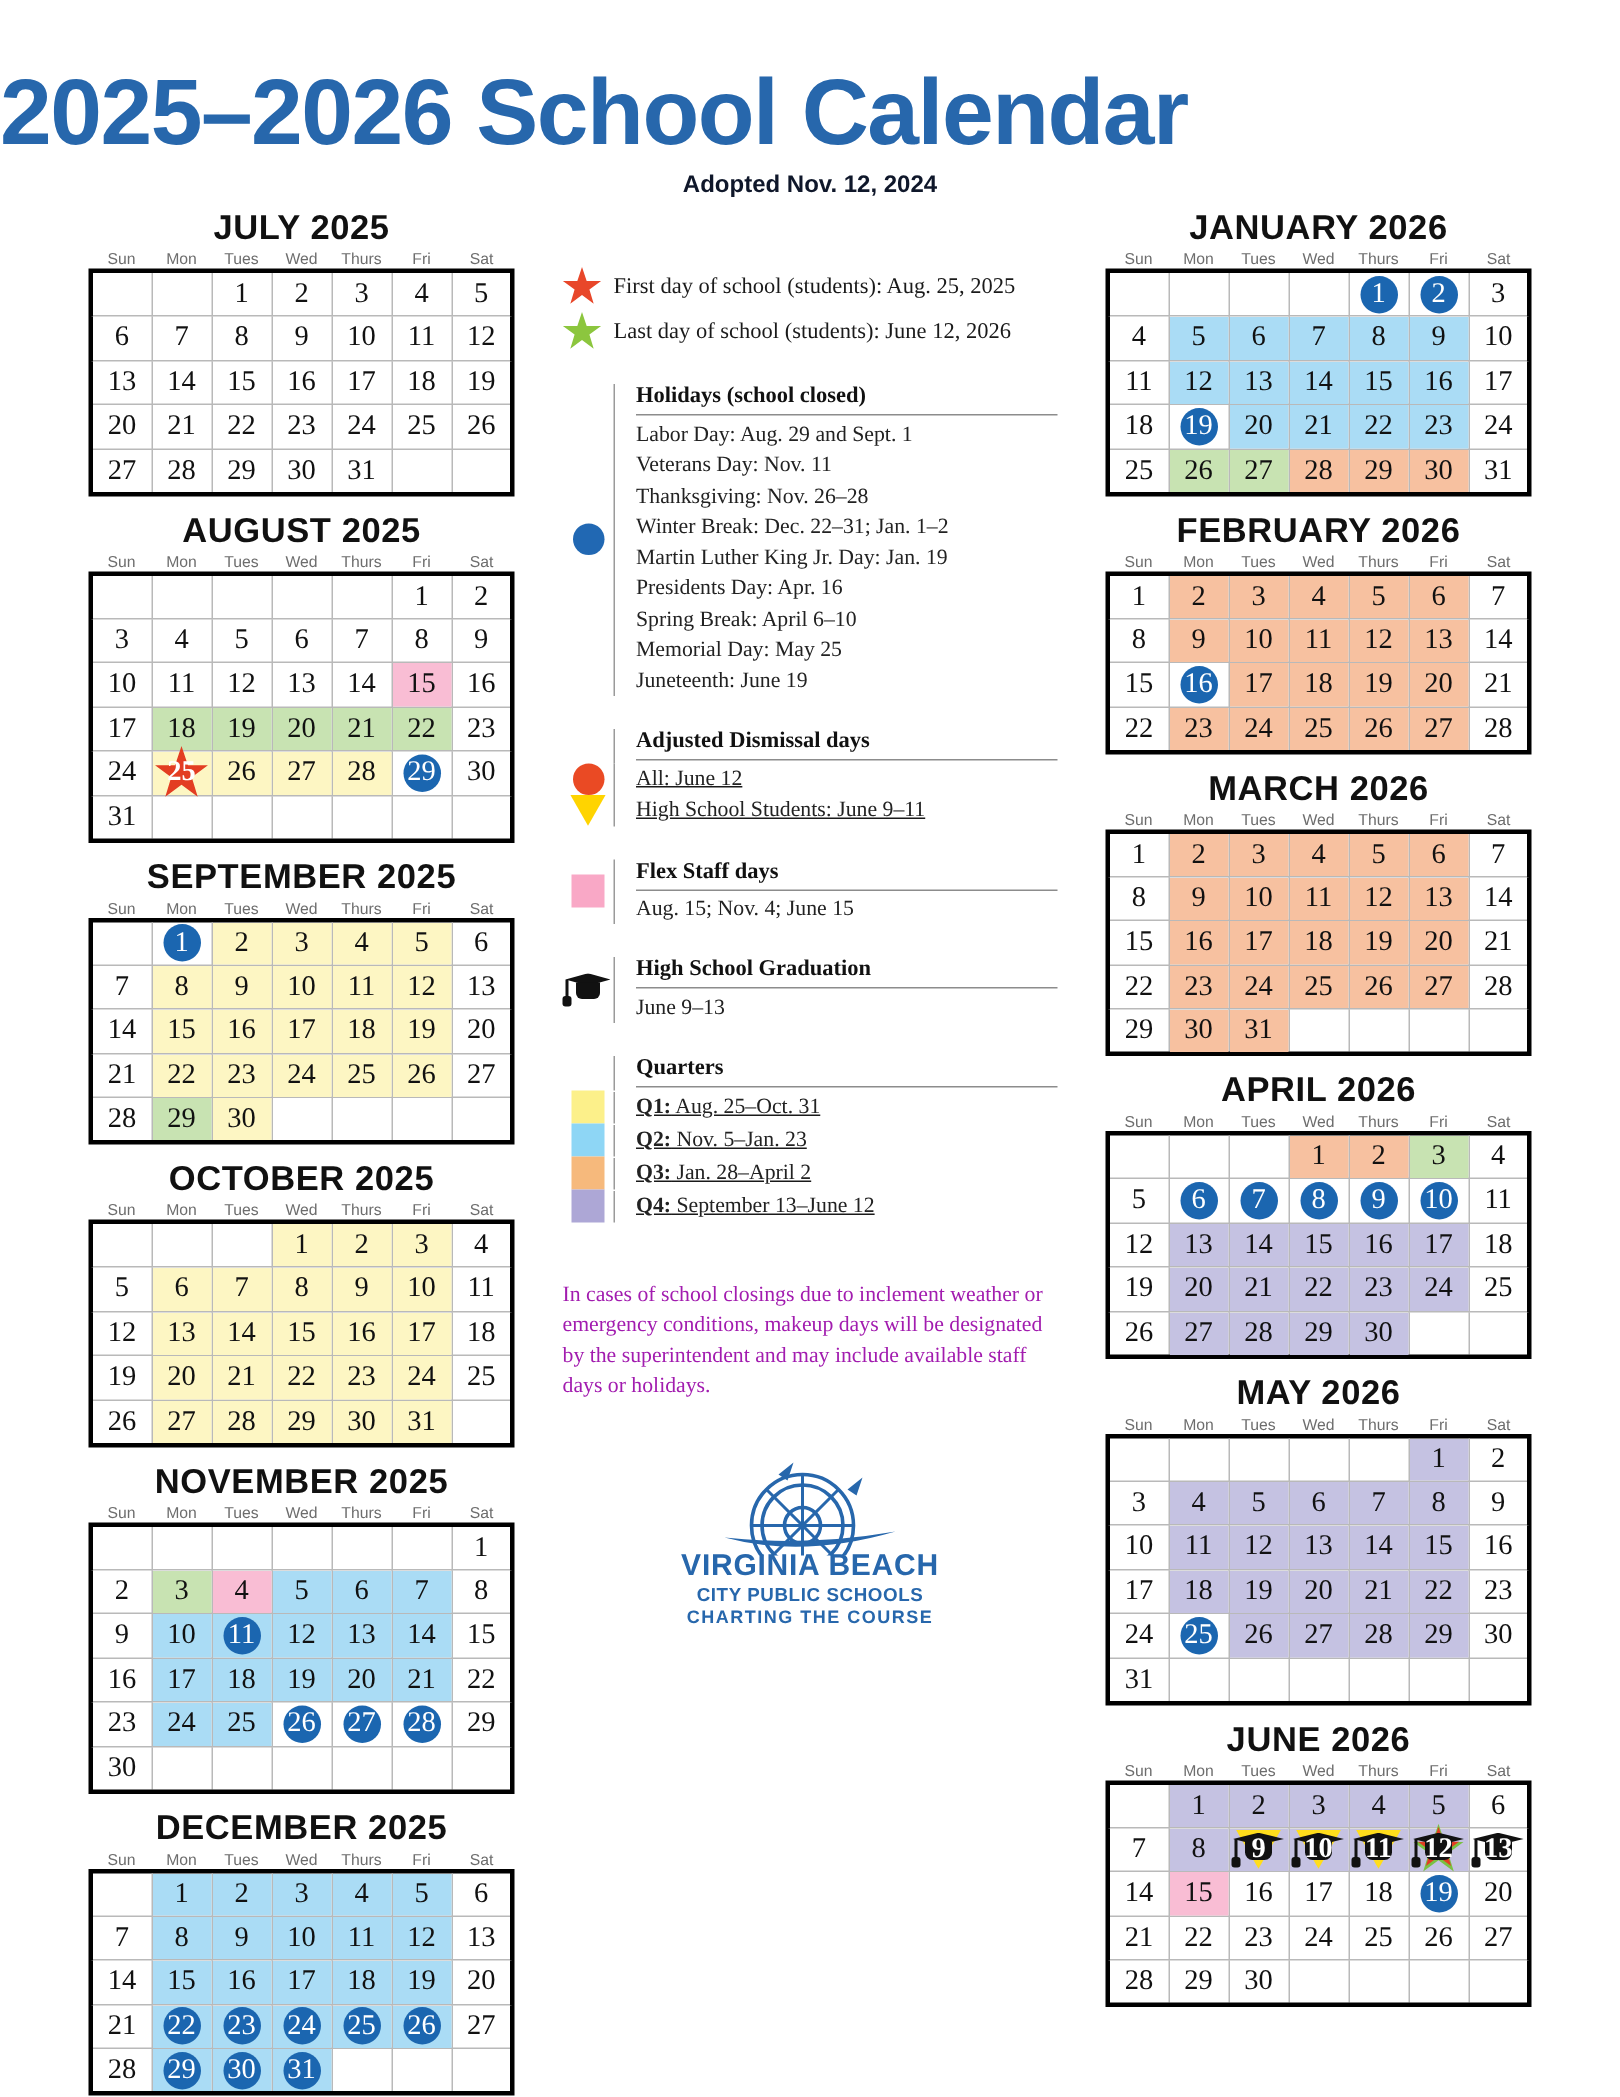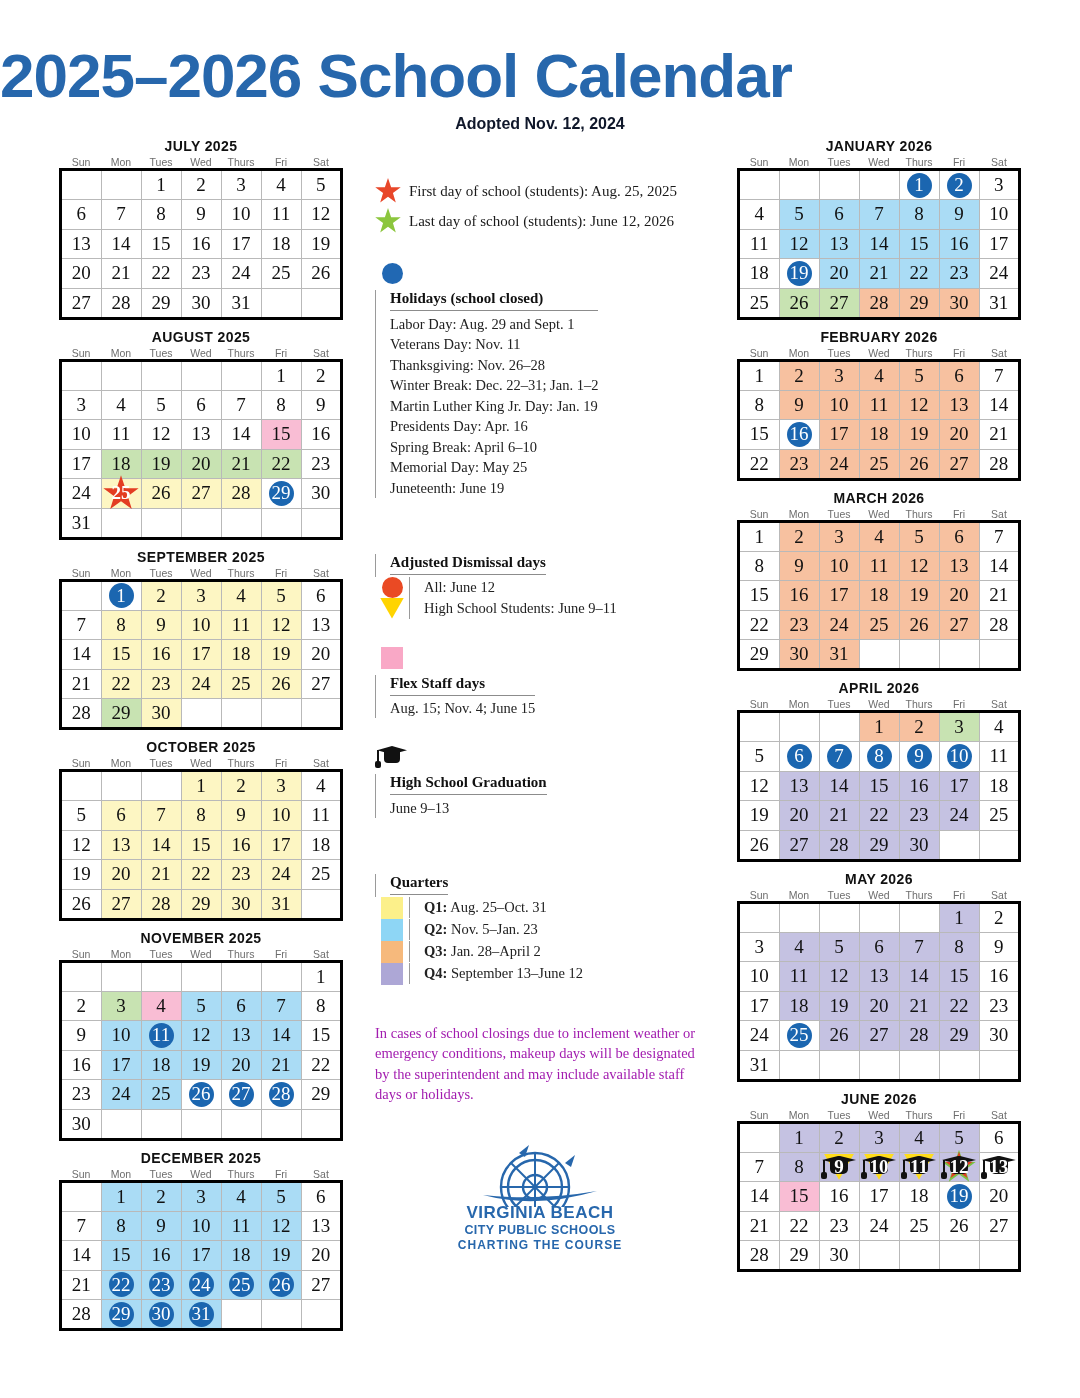--- a/index.html
+++ b/index.html
@@ -43,21 +43,21 @@
   .col-left  { width:282px; }
   .col-mid   { width:330px; }
   .col-right { width:282px; }
 
   
   .month { margin-bottom:10px; }
   .month-title {
     text-align:center;
     font-family:"Liberation Sans", sans-serif;
     font-weight:bold;
-    font-size:14px;
+    font-size:23px;
     letter-spacing:0.4px;
     color:#111;
     margin-bottom:1px;
   }
   table.cal {
     border-collapse:collapse;
     width:100%;
     table-layout:fixed;
   }
   table.cal th {
@@ -188,21 +188,21 @@
   .starline .star-ico {
     width:26px; height:26px; flex:0 0 26px; margin-right:8px;
     clip-path:polygon(50% 0%,62% 36%,99% 36%,69% 58%,80% 94%,50% 72%,20% 94%,31% 58%,1% 36%,38% 36%);
   }
   .star-red { background:#e8472a; }
   .star-green { background:#8cc63e; }
   .starline .txt { font-size:15px; }
 
   .lsection { margin-top:22px; }
   .lhead {
-    display:flex; align-items:flex-start;flex-direction:column;
+    display:flex; align-items:flex-end;
   }
   .lhead .swatchcol {
     width:34px; flex:0 0 34px;
     display:flex; align-items:center; justify-content:center;
     align-self:stretch;
   }
   .lbody {
     flex:1;
     border-left:1.5px solid #9a9a9a;
     padding-left:14px;
@@ -222,21 +222,21 @@
   .sw-ytri { width:24px; height:21px; background:#ffd400; clip-path:polygon(0% 0%,100% 0%,50% 100%); }
   .sw-box { width:22px; height:22px; }
   .sw-pink { background:#f9a8c6; }
   .sw-green { background:#b5d995; }
   .sw-q1 { background:#fcf08a; }
   .sw-q2 { background:#8ed6f5; }
   .sw-q3 { background:#f6b97c; }
   .sw-q4 { background:#ada7d6; }
 
   
-  .lrow { display:flex; align-items:flex-start; }
+  .lrow { display:flex; align-items:flex-end;text-decoration:underline; }
   .lrow .swatchcol {
     width:34px; flex:0 0 34px;
     display:flex; align-items:center; justify-content:center;
     align-self:stretch;
   }
   .lrow .lrowbody {
     flex:1; border-left:1.5px solid #9a9a9a; padding-left:14px;
     font-size:14.5px; color:#222; padding-top:2.5px; padding-bottom:1.5px;
   }
   .lrow .lrowbody b { font-weight:bold; }
@@ -260,21 +260,21 @@
     color:#a21caf;
   }
 
   
   .logo-wrap {
     margin-top:34px;
     display:flex; flex-direction:column; align-items:center;
     color:#2767ac;
   }
   .logo-mark { width:122px; height:68px; }
-  .logo-l1 { font-family:"Liberation Sans", sans-serif; font-weight:bold; font-size:17px; letter-spacing:0.5px; margin-top:-4px; }
+  .logo-l1 { font-family:"Liberation Sans", sans-serif; font-weight:bold; font-size:20px; letter-spacing:0.5px; margin-top:-4px; }
   .logo-l2 { font-family:"Liberation Sans", sans-serif; font-weight:bold; font-size:12.5px; letter-spacing:0.4px; }
   .logo-l3 { font-family:"Liberation Sans", sans-serif; font-weight:bold; font-size:12px; letter-spacing:1px; margin-top:1px; }
 </style>
 </head>
 <body>
 
 <h1 class="page-title">2025–2026 School Calendar</h1>
 <div class="page-subtitle">Adopted Nov. 12, 2024</div>
 
 <div class="columns">

